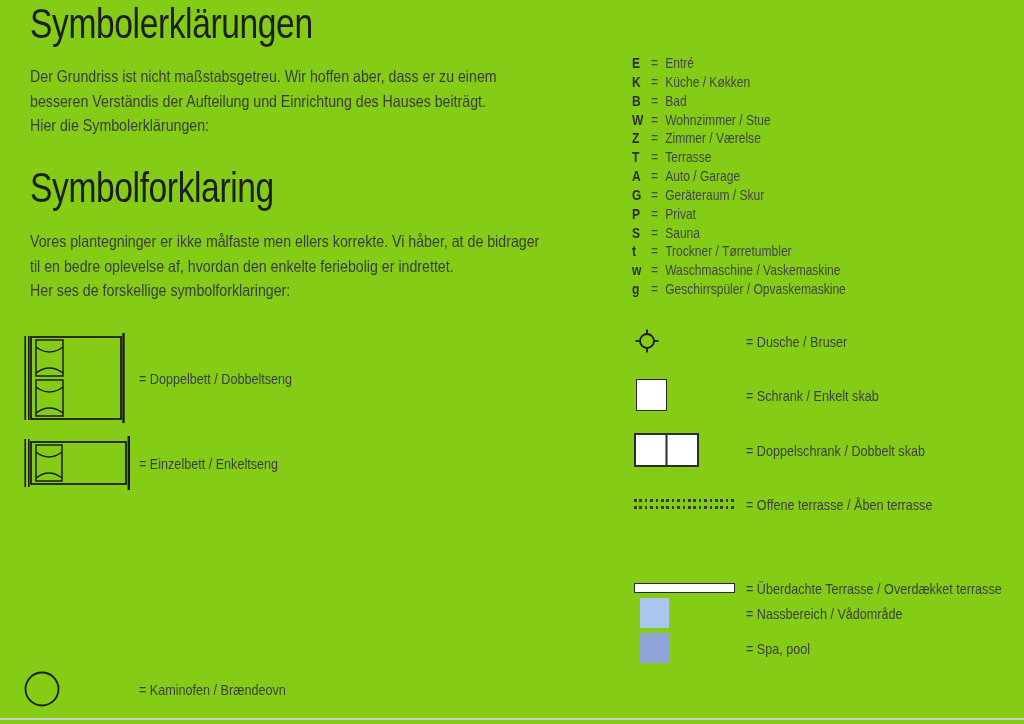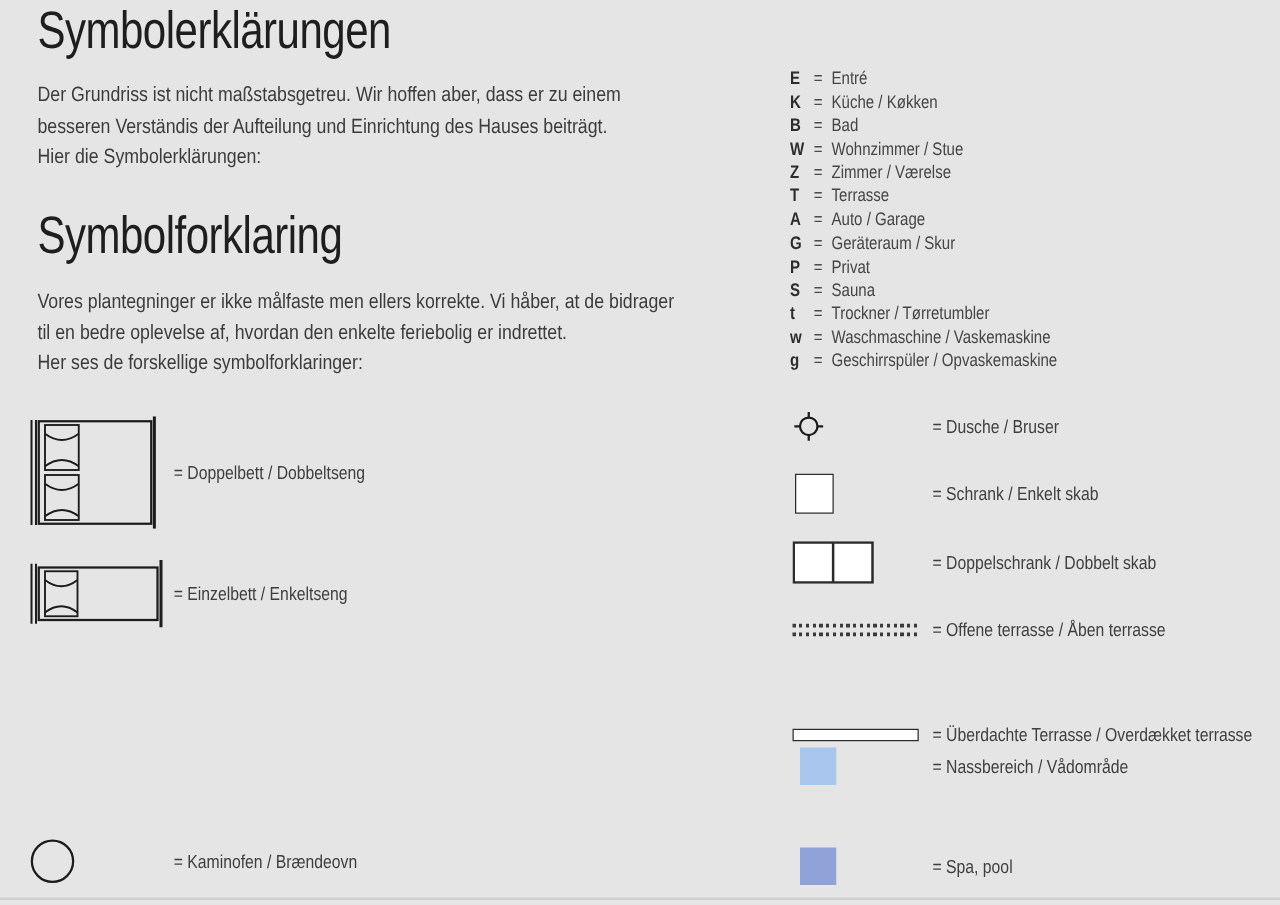--- a/index.html
+++ b/index.html
@@ -1,18 +1,18 @@
 <!DOCTYPE html>
 <html><head>
 <meta charset="utf-8">
 <style>
   * { margin:0; padding:0; box-sizing:border-box; }
   html,body { width:1024px; height:724px; background:#ffffff; overflow:hidden;
               font-family:"Liberation Sans", sans-serif; }
-  .page { position:relative; width:1024px; height:724px; background:#e5e5e5; }
+  .page { position:relative; width:1024px; height:724px; background:#84cc16; }
 
   .h-title { position:absolute; left:30px; font-size:42px; font-weight:500; color:#1e1e1e;
              letter-spacing:-0.5px; transform:scaleX(0.80); transform-origin:left top; white-space:nowrap; }
   .intro   { position:absolute; left:30px; font-size:16.5px; line-height:24.6px; color:#3c3c3c;
              white-space:pre-line; transform:scaleX(0.86); transform-origin:left top; width:640px; }
 
   
   .codes { position:absolute; left:632px; top:55px; }
   .code-row { display:flex; align-items:baseline; height:18.85px; font-size:14.5px; color:#454545;
               transform:scaleX(0.83); transform-origin:left top; white-space:nowrap; }
@@ -135,21 +135,21 @@
         <path class="stroke" d="M12,14 Q25.5,24 39,14" stroke-width="1.5"></path>
         <path class="stroke" d="M12,40 Q25.5,30 39,40" stroke-width="1.5"></path>
         <rect class="stroke" x="12" y="47" width="27" height="36" stroke-width="1.5"></rect>
         <path class="stroke" d="M12,54 Q25.5,64 39,54" stroke-width="1.5"></path>
         <path class="stroke" d="M12,80 Q25.5,70 39,80" stroke-width="1.5"></path>
       </svg>
     </span>
     <span class="sym-label">= Doppelbett / Dobbeltseng</span>
   </div>
 
-  <div class="sym-row left" style="top:448px; height:54px;">
+  <div class="sym-row left" style="top:436px; height:54px;">
     <span class="sym-icon">
       <svg width="108" height="54" viewBox="0 0 108 54">
         <line class="stroke" x1="1.2" y1="3" x2="1.2" y2="51" stroke-width="1.6"></line>
         <line class="stroke" x1="4.8" y1="3" x2="4.8" y2="51" stroke-width="1.6"></line>
         <rect class="stroke" x="7" y="6" width="95" height="42" stroke-width="1.8"></rect>
         <line class="stroke" x1="104.8" y1="0" x2="104.8" y2="54" stroke-width="2.4"></line>
         <rect class="stroke" x="12" y="9" width="26" height="36" stroke-width="1.5"></rect>
         <path class="stroke" d="M12,16 Q25,26 38,16" stroke-width="1.5"></path>
         <path class="stroke" d="M12,42 Q25,32 38,42" stroke-width="1.5"></path>
       </svg>
@@ -213,21 +213,21 @@
     <span class="sym-label">= Überdachte Terrasse / Overdækket terrasse</span>
   </div>
 
   <div class="sym-row right" style="top:597px; height:32px;">
     <span class="sym-icon">
       <div class="color-square" style="margin-left: 6px; background-color: rgb(168, 198, 238);"></div>
     </span>
     <span class="sym-label">= Nassbereich / Vådområde</span>
   </div>
 
-  <div class="sym-row right" style="top:677px; height:32px;justify-content:flex-end;">
+  <div class="sym-row right" style="top:632px; height:32px;justify-content:flex-end;">
     <span class="sym-icon">
       <div class="color-square" style="margin-left: 6px; background-color: rgb(143, 163, 216);"></div>
     </span>
     <span class="sym-label">= Spa, pool</span>
   </div>
 
   <div class="bottom-rule"></div>
 </div>
 
 </body></html>

